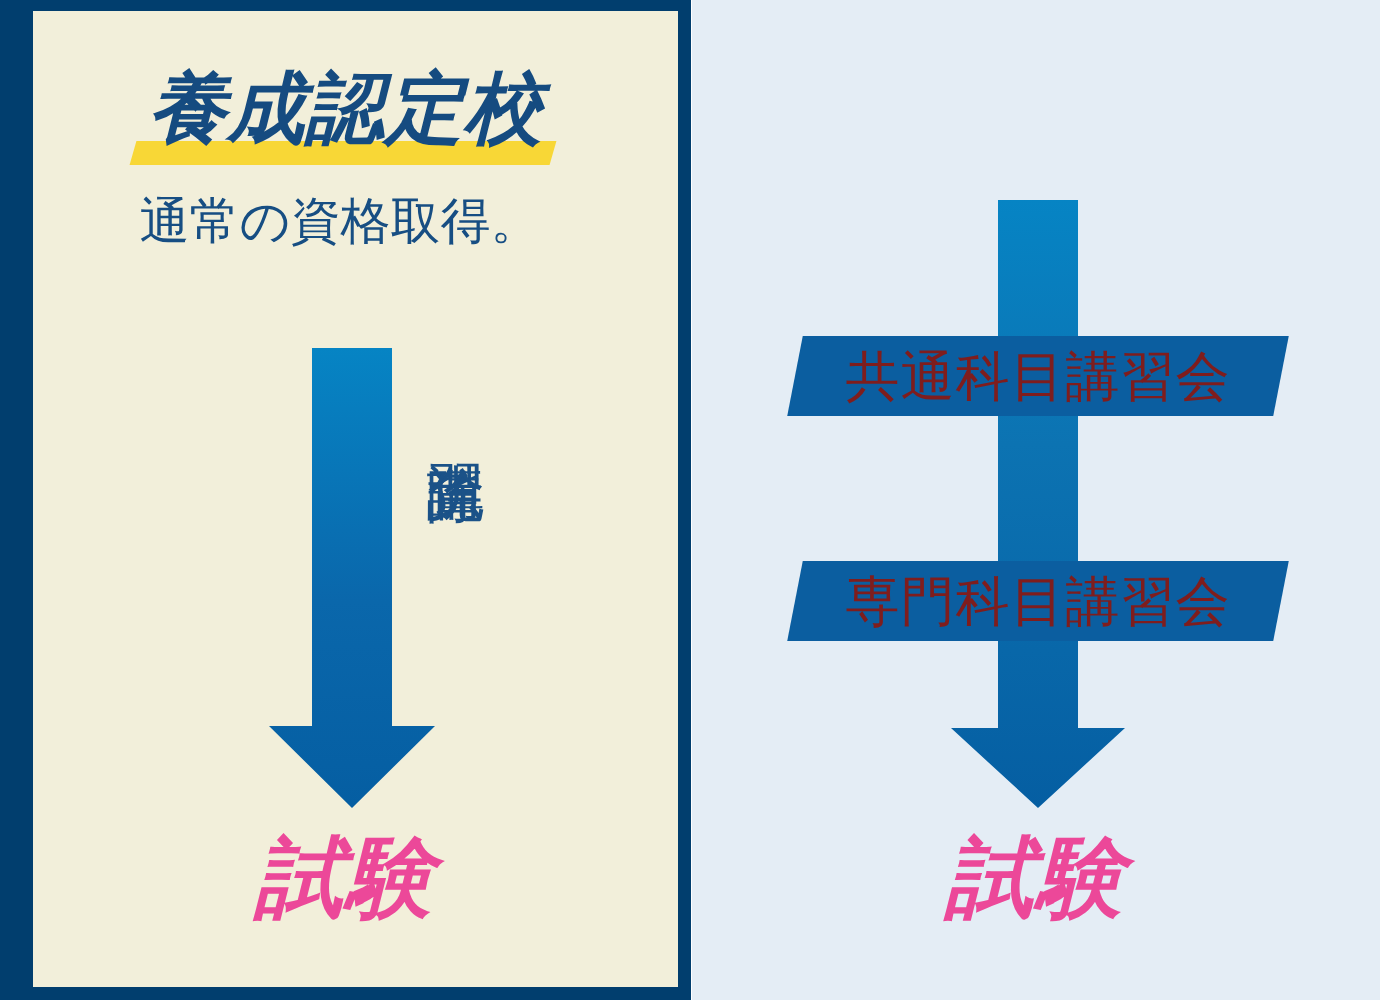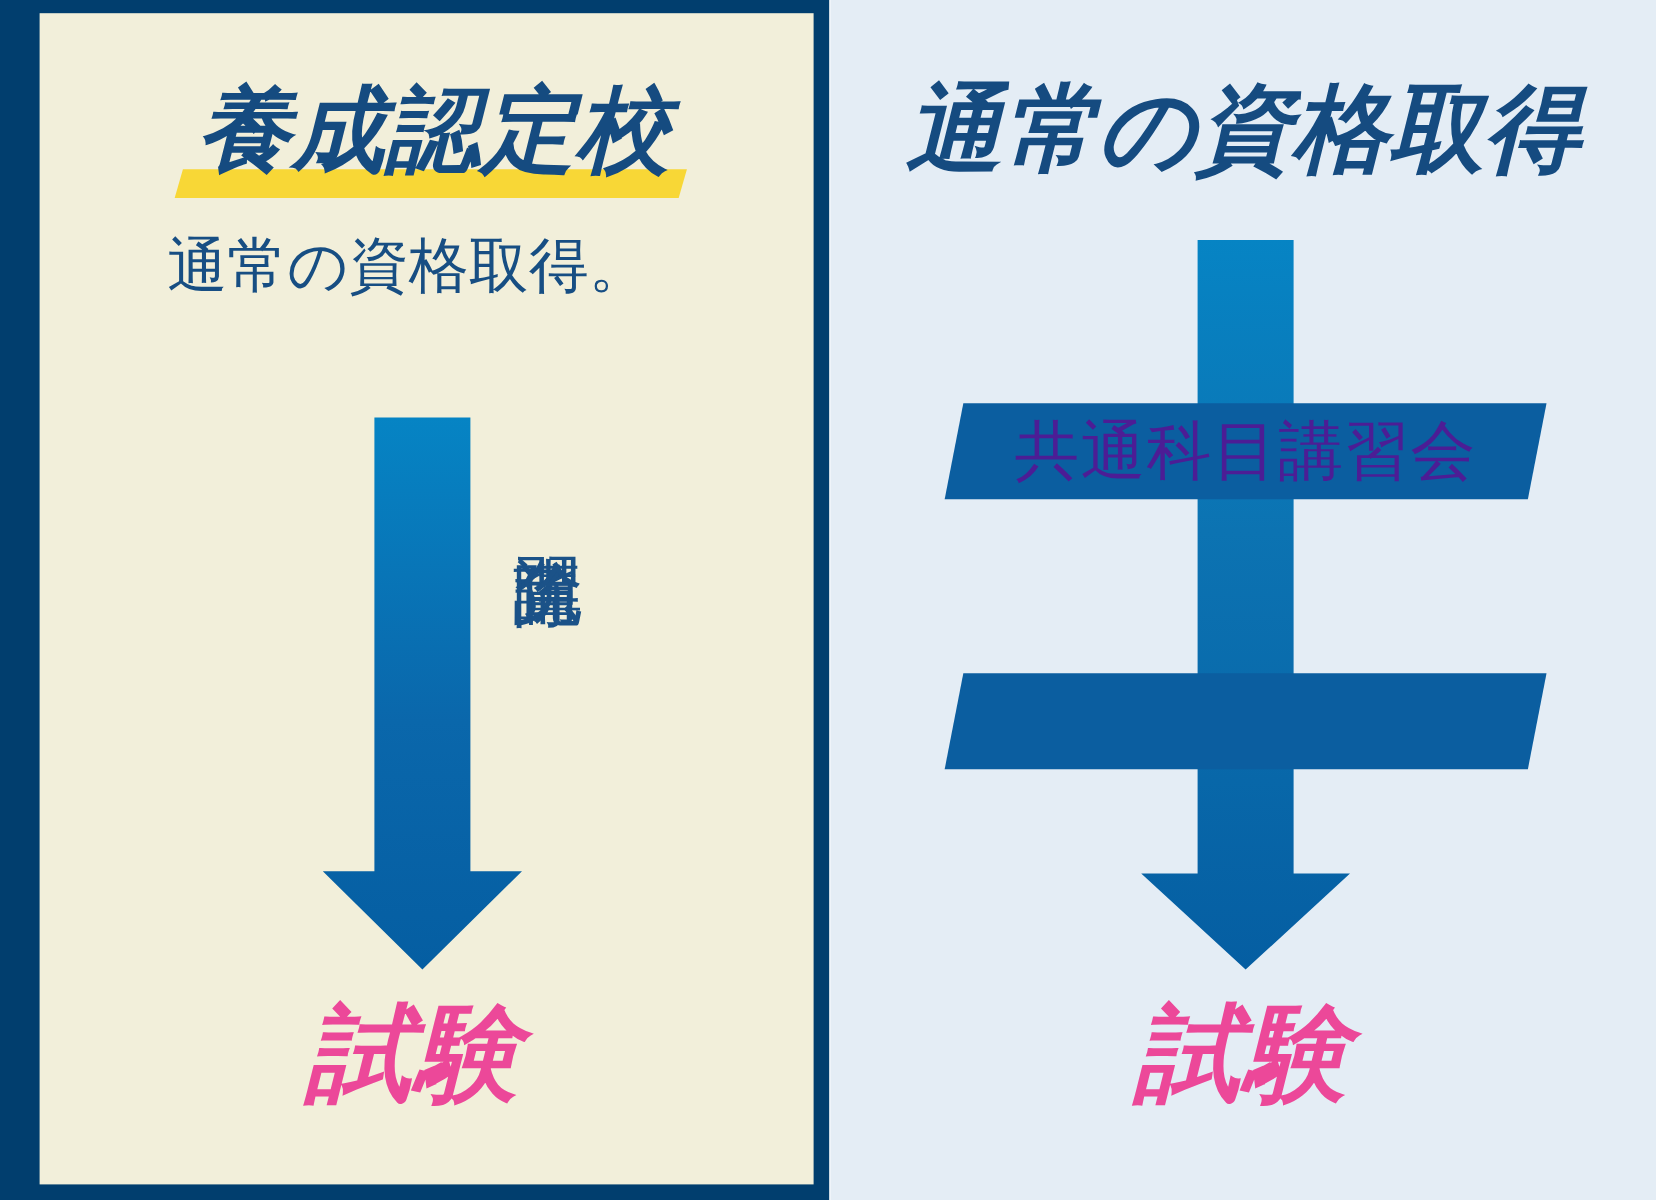--- a/index.html
+++ b/index.html
@@ -46,21 +46,21 @@
     left: 692px;
     top: 0;
     width: 688px;
     height: 1000px;
     background: #E4EDF5;          
   }
 
   
   .left-title-wrap {
     position: absolute;
-    left: 16px;
+    left: 0;
     top: 56px;
     width: 691px;
     height: 110px;
   }
   .left-title-hl {
     position: absolute;
     left: 133px;
     top: 85px;
     width: 420px;
     height: 24px;
@@ -168,21 +168,21 @@
     transform: skewX(-11deg);
   }
   .banner-label {
     position: absolute;
     width: 486px;
     height: 57px;
     line-height: 80px;
     text-align: center;
     font-size: 54px;
     font-weight: 400;
-    color: #4c1d95;
+    color: #7f1d1d;
     letter-spacing: 1px;
     white-space: nowrap;
   }
   .banner-1 { left: 795px; top: 336px; }
   .banner-2 { left: 795px; top: 561px; }
   .banner-label-1 { left: 795px; top: 336px; }
   .banner-label-2 { left: 795px; top: 561px; }
 </style>
 </head>
 <body>
@@ -212,33 +212,33 @@
     </defs>
     <polygon points="57,0 137,0 137,378 180,378 97,460 14,378 57,378" fill="url(#leftArrowGrad)"></polygon>
   </svg>
 
   <div class="vlabel">講習免除</div>
 
   <div class="exam exam-left">試験</div>
 
   <div class="panel-right"></div>
 
-  <div class="right-title">通常の資格取得</div>
 
   <svg class="arrow" style="left:948px; top:200px;" width="180" height="612" viewBox="0 0 180 612">
     <defs>
       <linearGradient id="rightArrowGrad" x1="0" y1="0" x2="0" y2="1">
         <stop offset="0%" stop-color="#0684C4"></stop>
         <stop offset="40%" stop-color="#0C73B2"></stop>
         <stop offset="100%" stop-color="#055EA2"></stop>
       </linearGradient>
     </defs>
     <polygon points="50,0 130,0 130,528 177,528 90,608 3,528 50,528" fill="url(#rightArrowGrad)"></polygon>
   </svg>
 
   <div class="banner banner-1"></div>
   <div class="banner-label banner-label-1">共通科目講習会</div>
 
   <div class="banner banner-2"></div>
+  <div class="banner-label banner-label-2">専門科目講習会</div>
 
   <div class="exam exam-right">試験</div>
 
 </div>
 
 </body></html>

